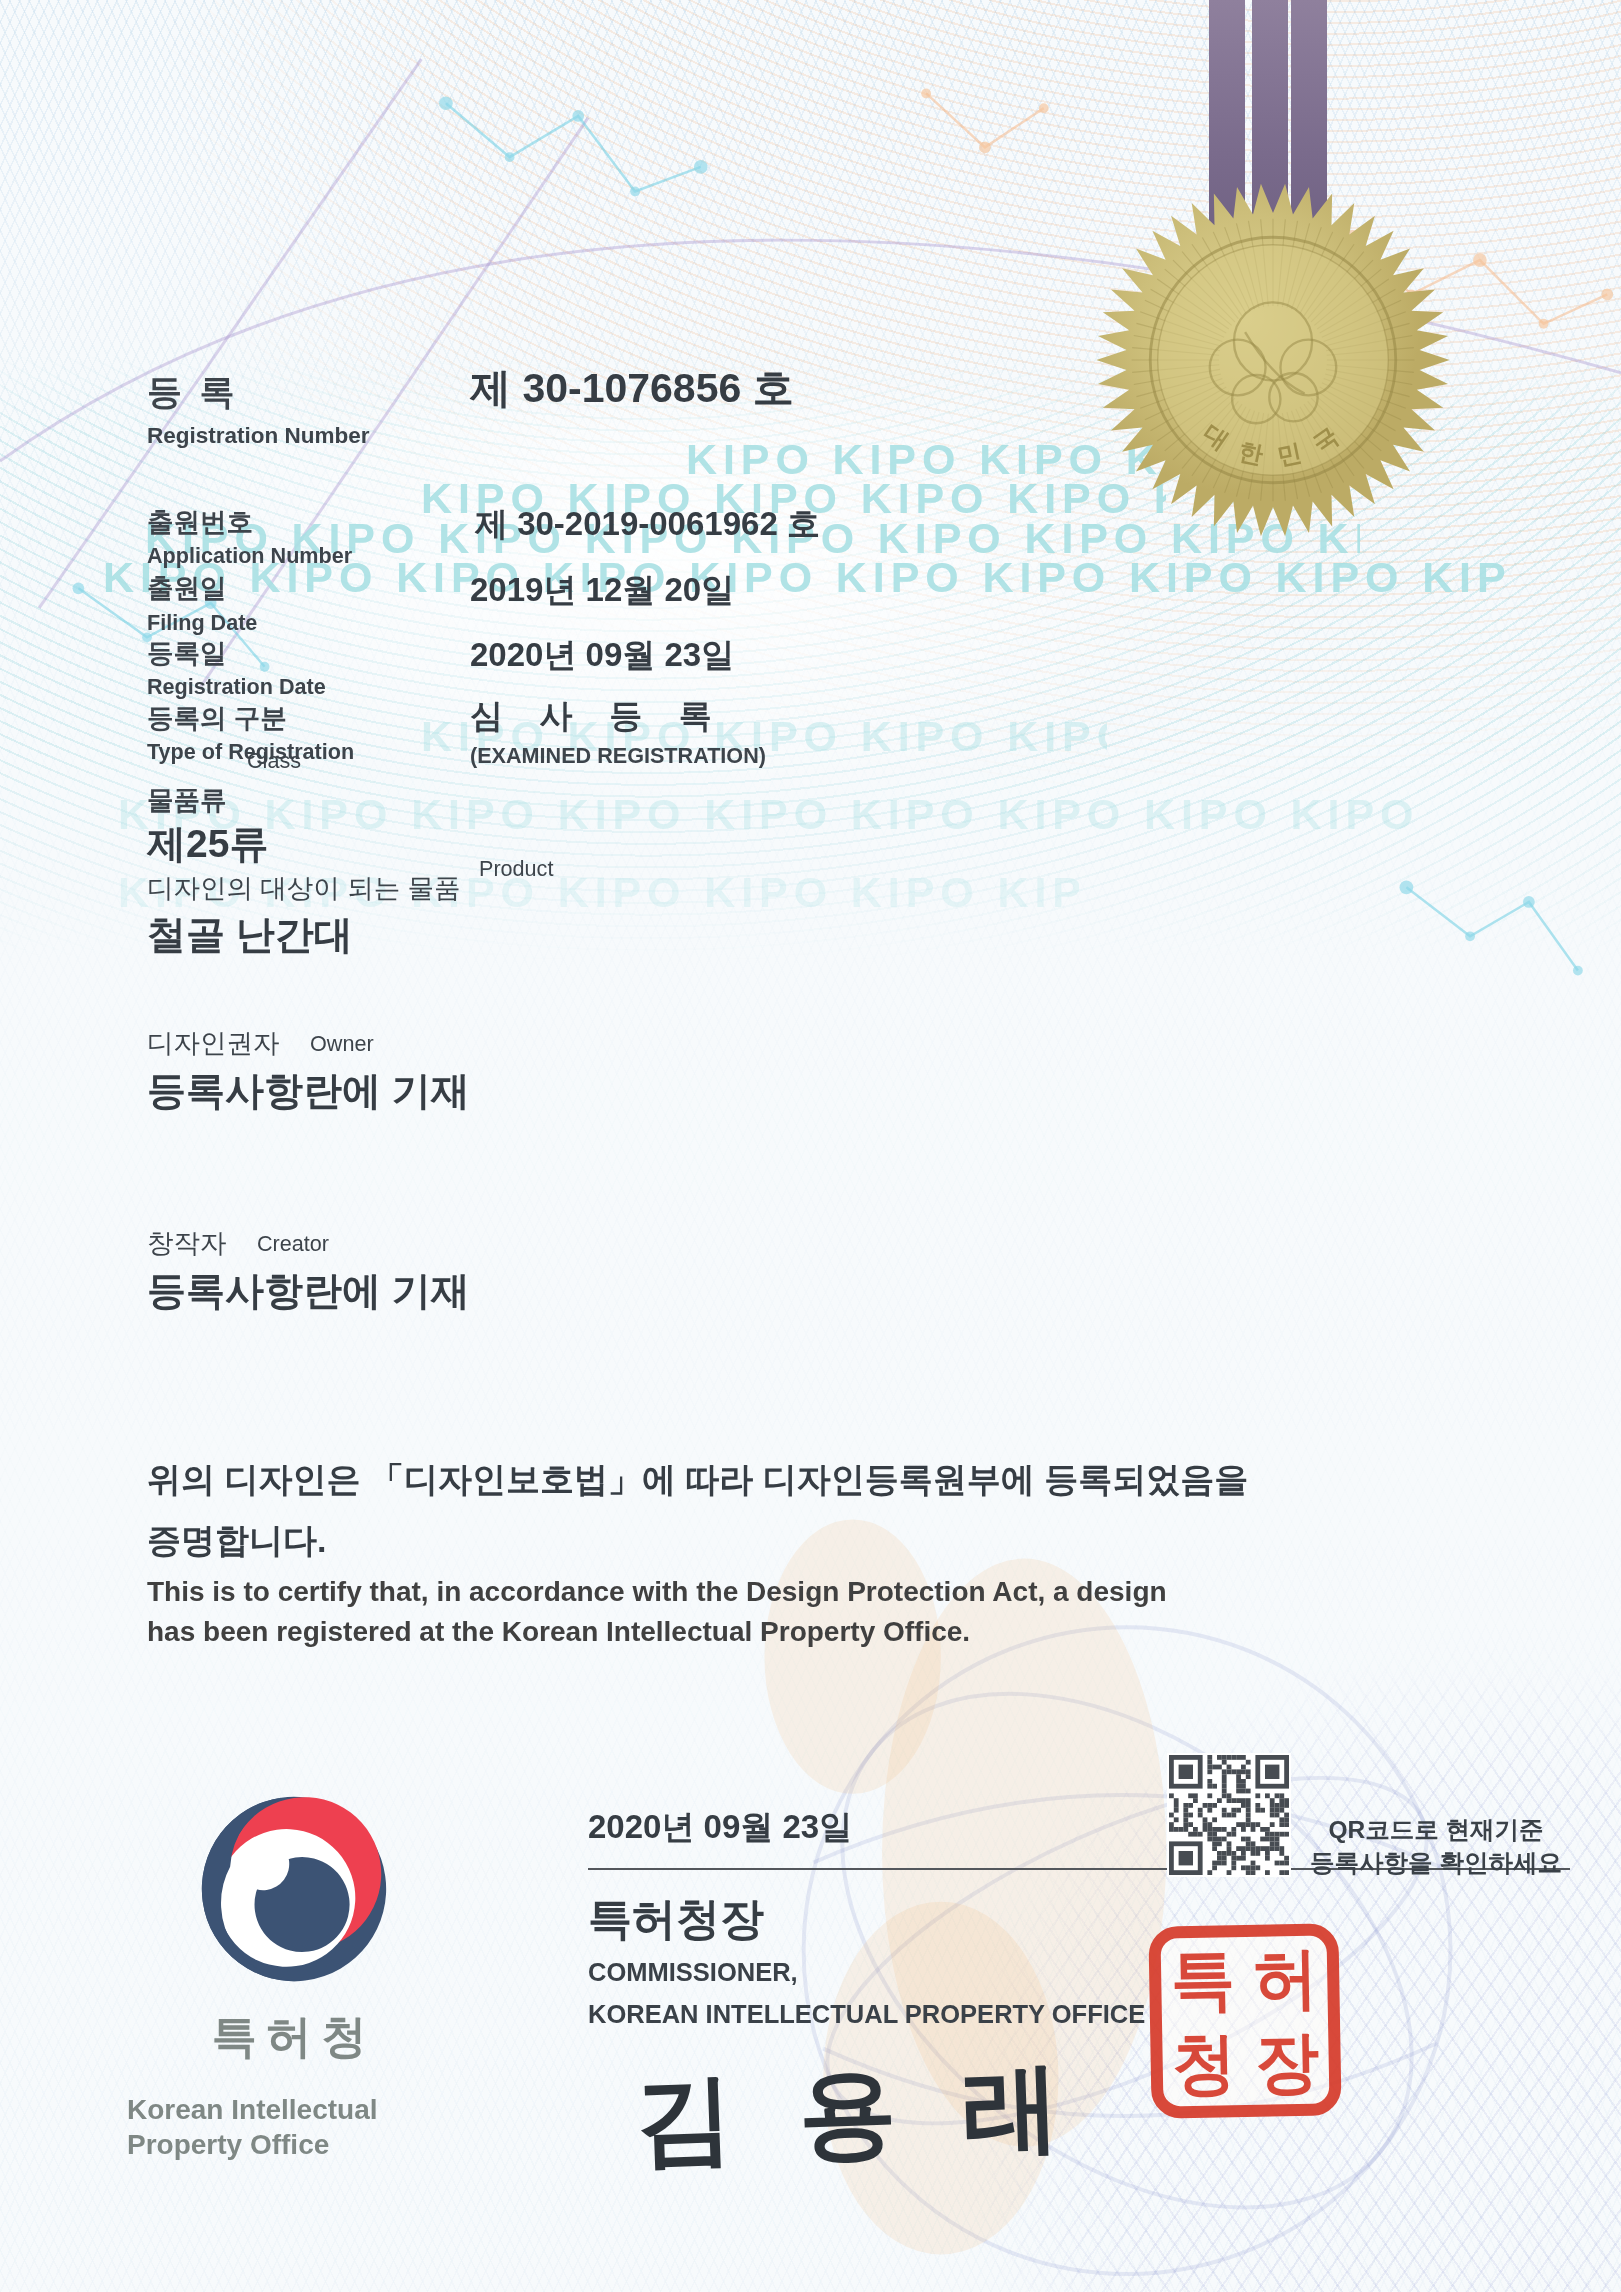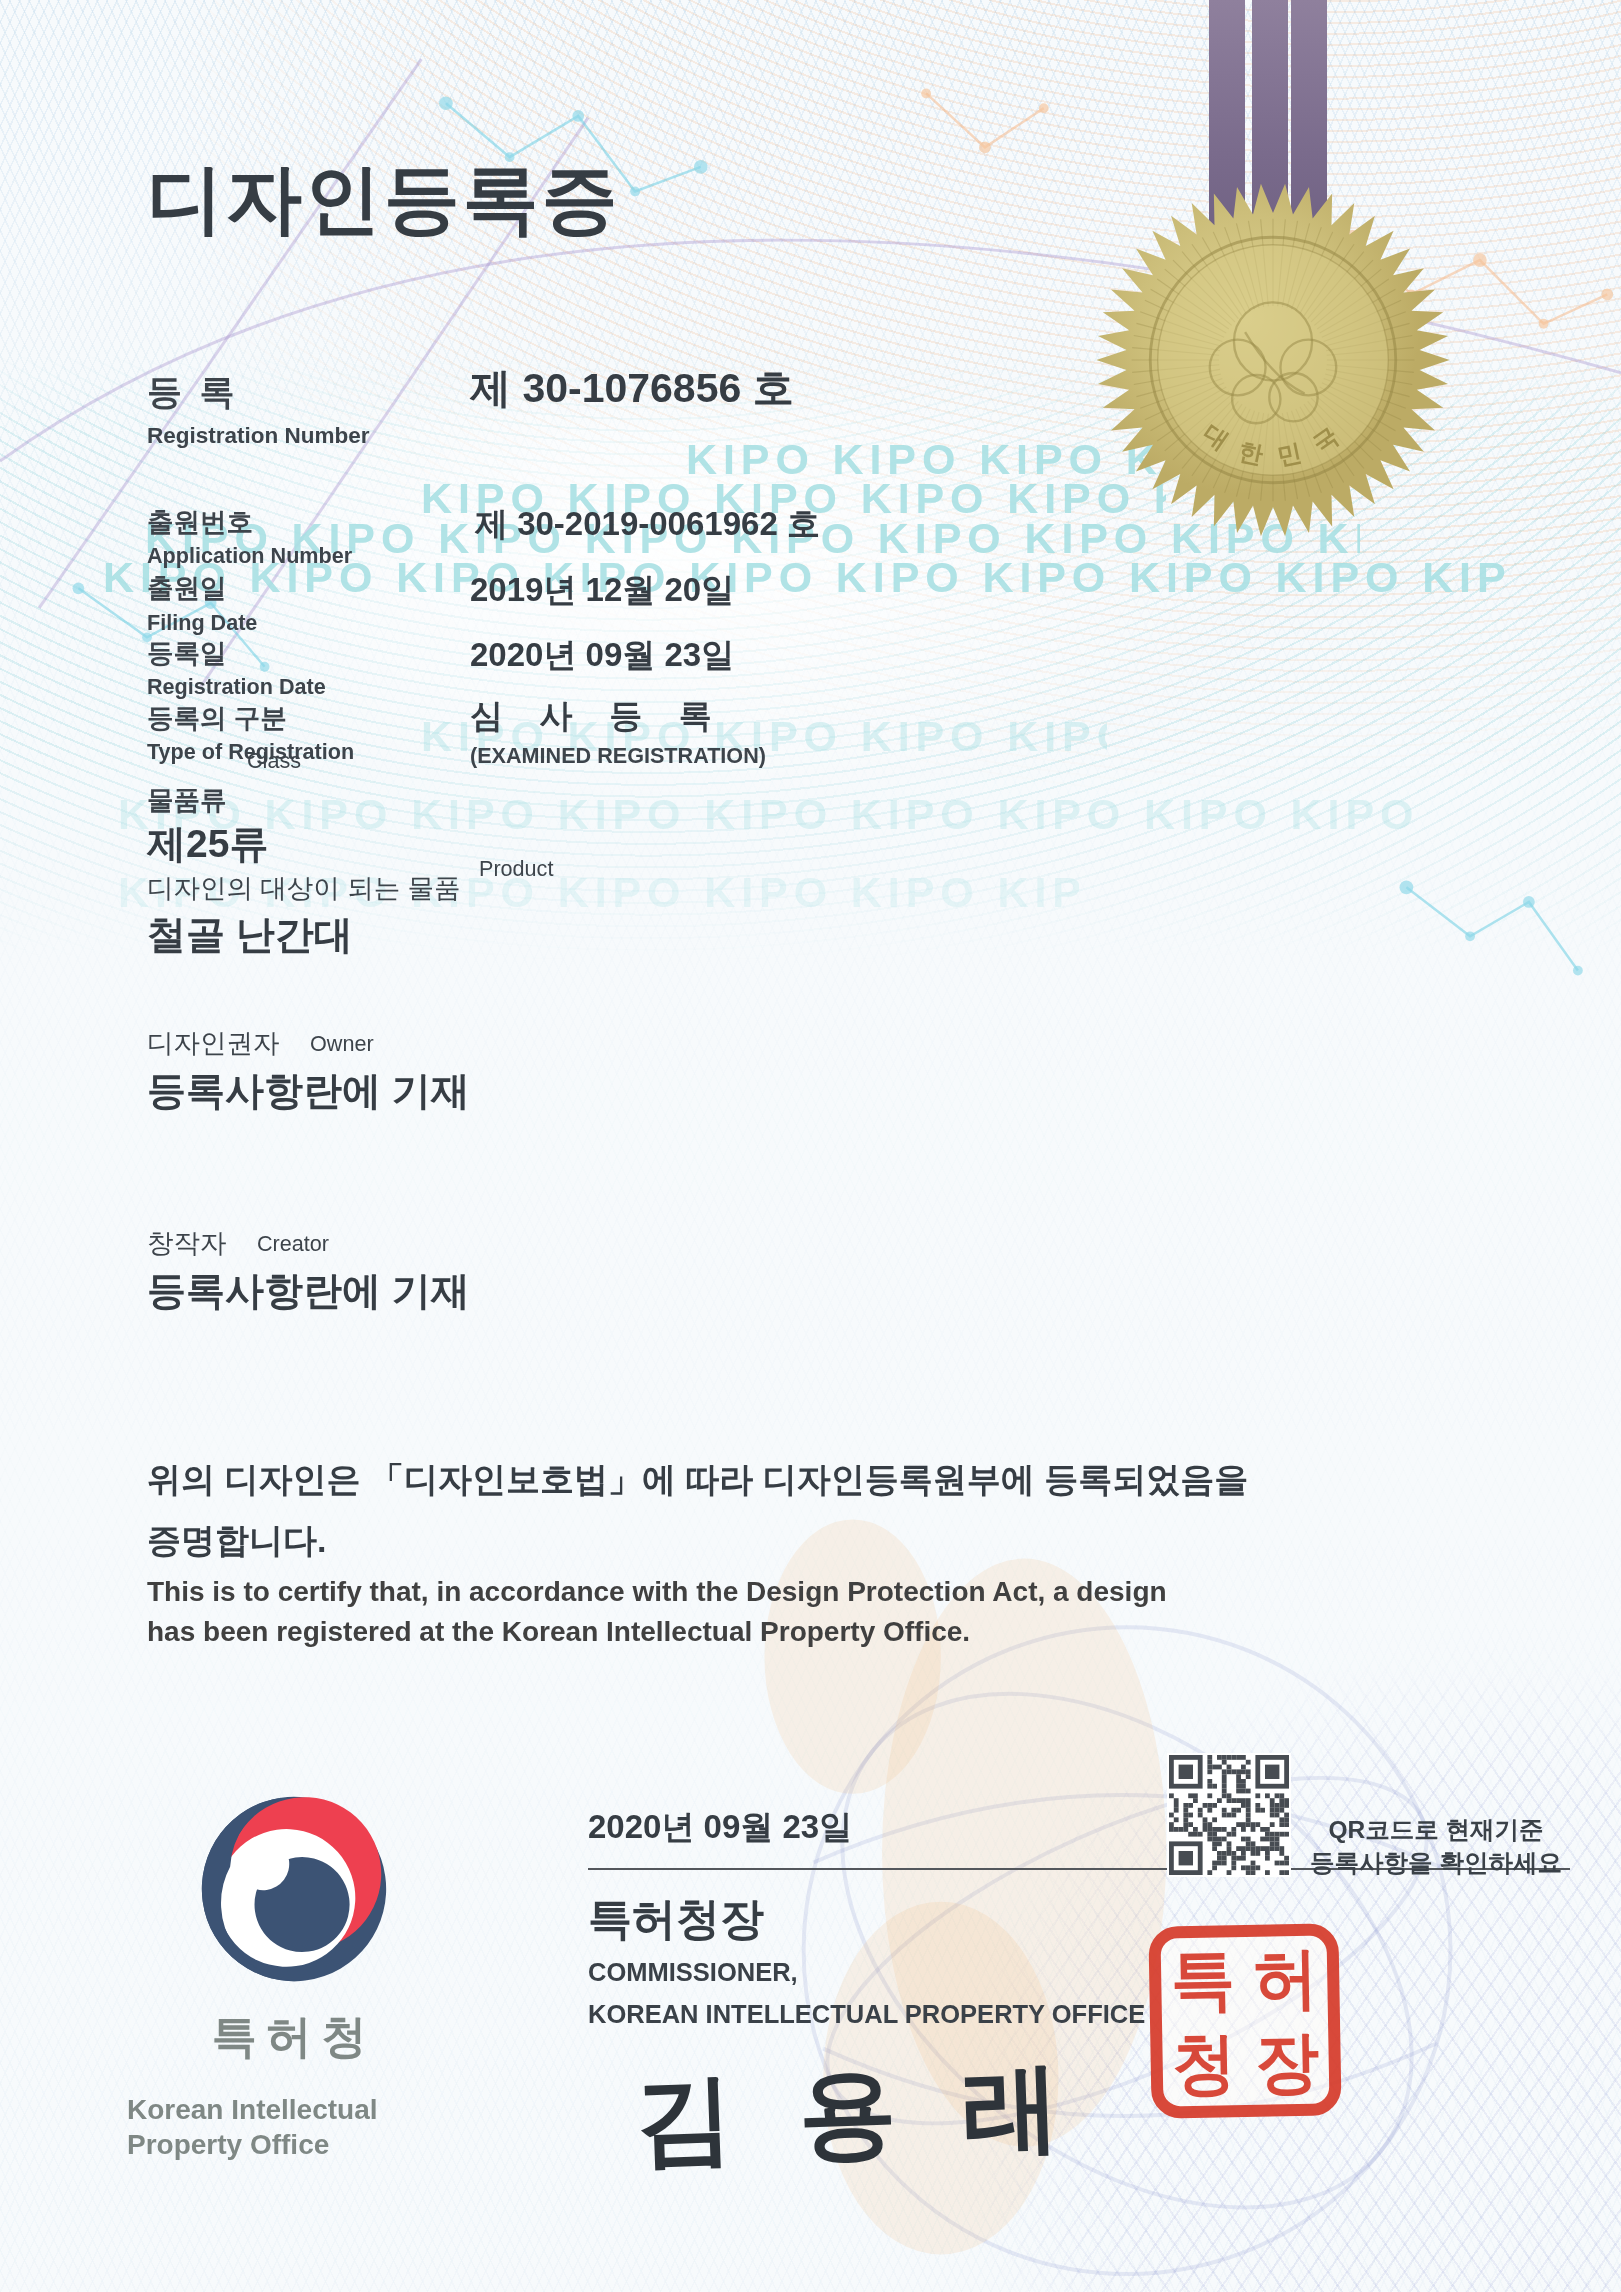--- a/index.html
+++ b/index.html
@@ -261,21 +261,20 @@
         <circle cx="0" cy="-20" r="42"></circle>
         <circle cx="-38" cy="8" r="30"></circle>
         <circle cx="38" cy="8" r="30"></circle>
         <circle cx="-18" cy="42" r="26"></circle>
         <circle cx="22" cy="40" r="26"></circle>
         <path d="M-30,-30 Q0,20 34,36"></path>
       </g>
       <text font-size="26" font-weight="bold" fill="rgba(150,134,66,.85)" letter-spacing="6"><textPath href="#medalArc" startOffset="50%" text-anchor="middle">대 한 민 국</textPath></text>
     </svg>
 
-  <div class="abs title-ko" style="left:147px;top:149px;">디자인등록증</div>
 
   <div class="abs ko-label" style="left:147px;top:369px;font-size:35px;letter-spacing:3.9px;">등 록</div>
   <div class="abs en-label" style="left:147px;top:423px;font-size:22.5px;">Registration Number</div>
   <div class="abs value" style="left:470px;top:361px;font-size:41px;text-align:center;">제 30-1076856 호</div>
 
   <div class="abs ko-label" style="left:147px;top:504px;">출원번호</div>
   <div class="abs en-label" style="left:147px;top:543px;">Application Number</div>
   <div class="abs value" style="left:452px;top:502px;margin-left:23px;">제 30-2019-0061962 호</div>
 
   <div class="abs ko-label" style="left:147px;top:570px;">출원일</div>

